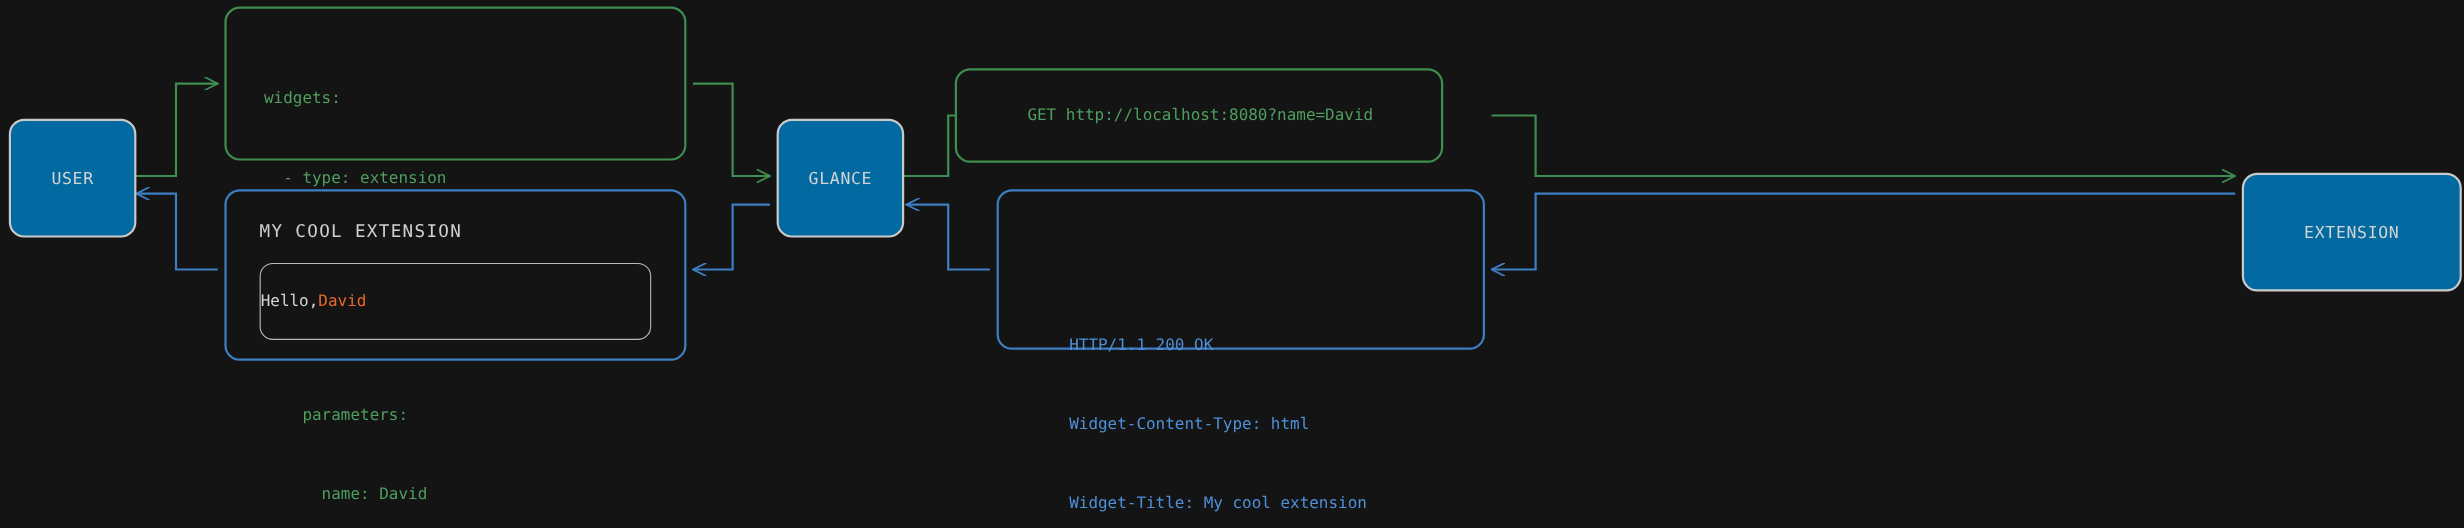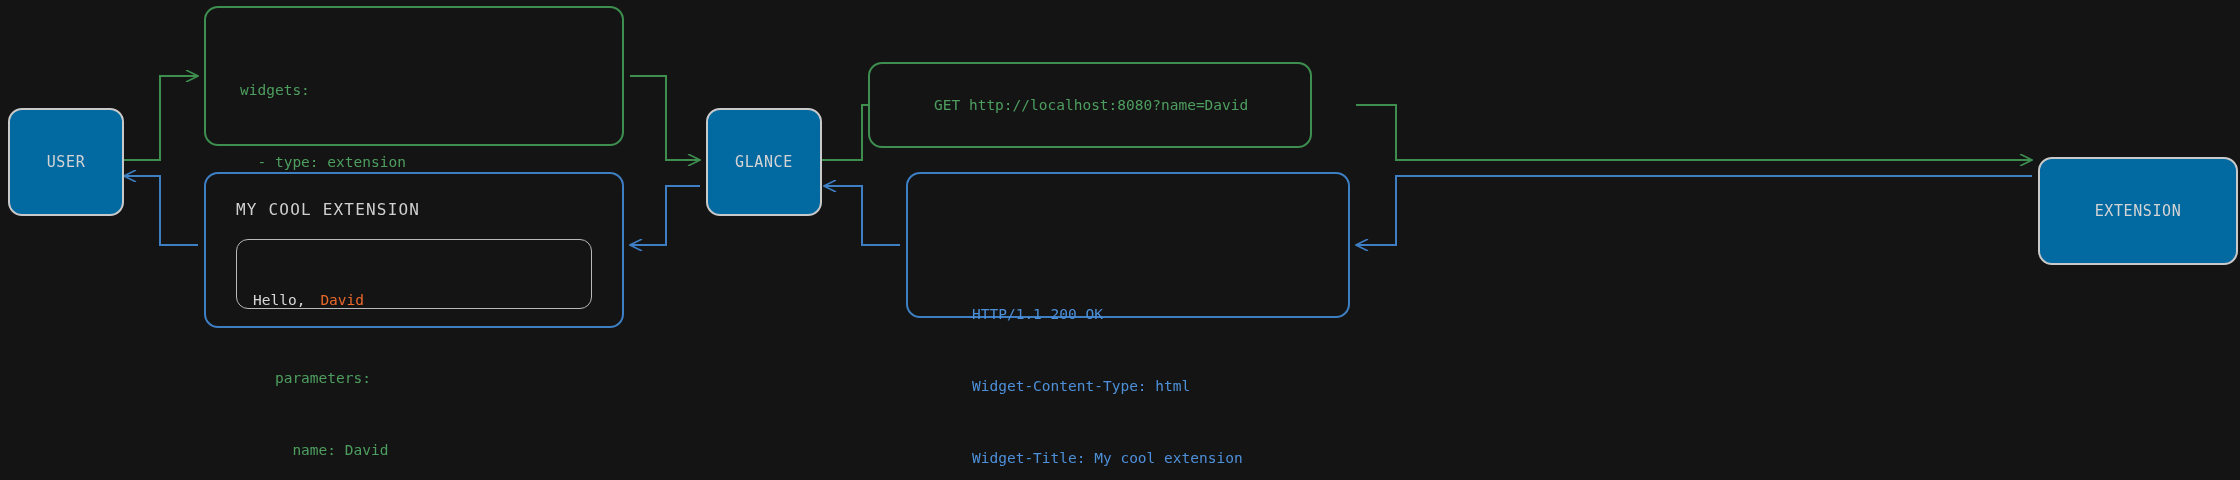--- a/index.html
+++ b/index.html
@@ -75,27 +75,26 @@
     font-size: 16px;
     letter-spacing: 1.2px;
     font-family: "DejaVu Sans Mono", "Liberation Mono", monospace;
     margin-bottom: 20px;
   }
   .widget-body {
     border: 1.5px solid #b9b9b9;
     border-radius: 12px;
     height: 68px;
     display: flex;
-    align-items: flex-end;
-    padding-left: 16px;
+    align-items: center;
     color: #d7d7d7;
     font-size: 14.5px;
     font-family: "DejaVu Sans Mono", "Liberation Mono", monospace;
   }
-  .accent-name { color: #e8682c; margin-left: 15px; }
+  .accent-name { color: #e8682c; }
 
   .yaml-line { display: block; }
 </style>
 </head>
 <body>
 
 <div id="stage">
 
   <svg class="edges" viewBox="0 0 2240 480">
     <defs>

